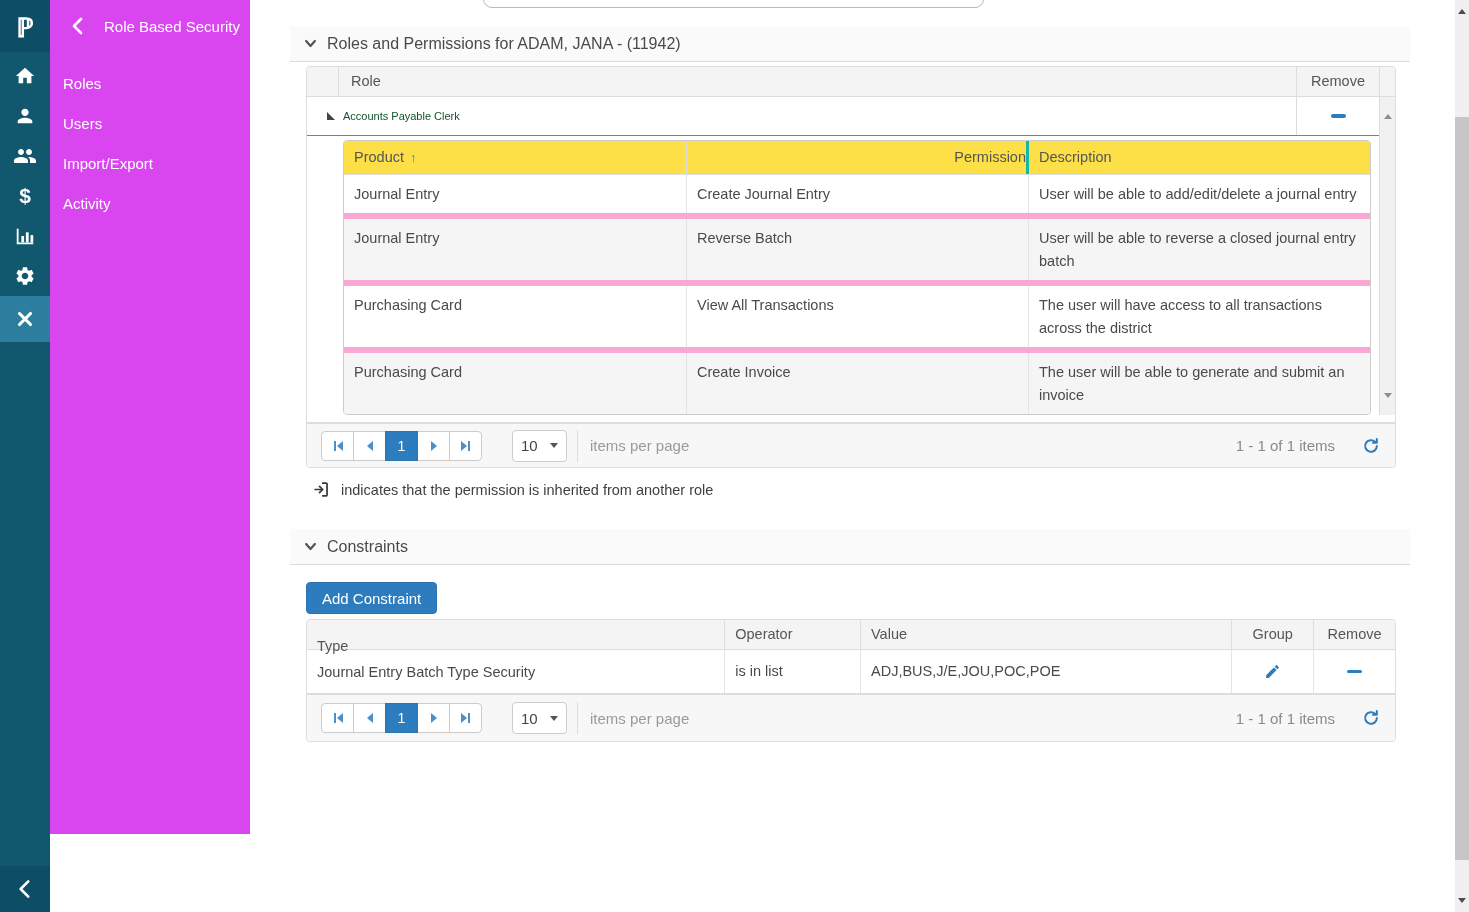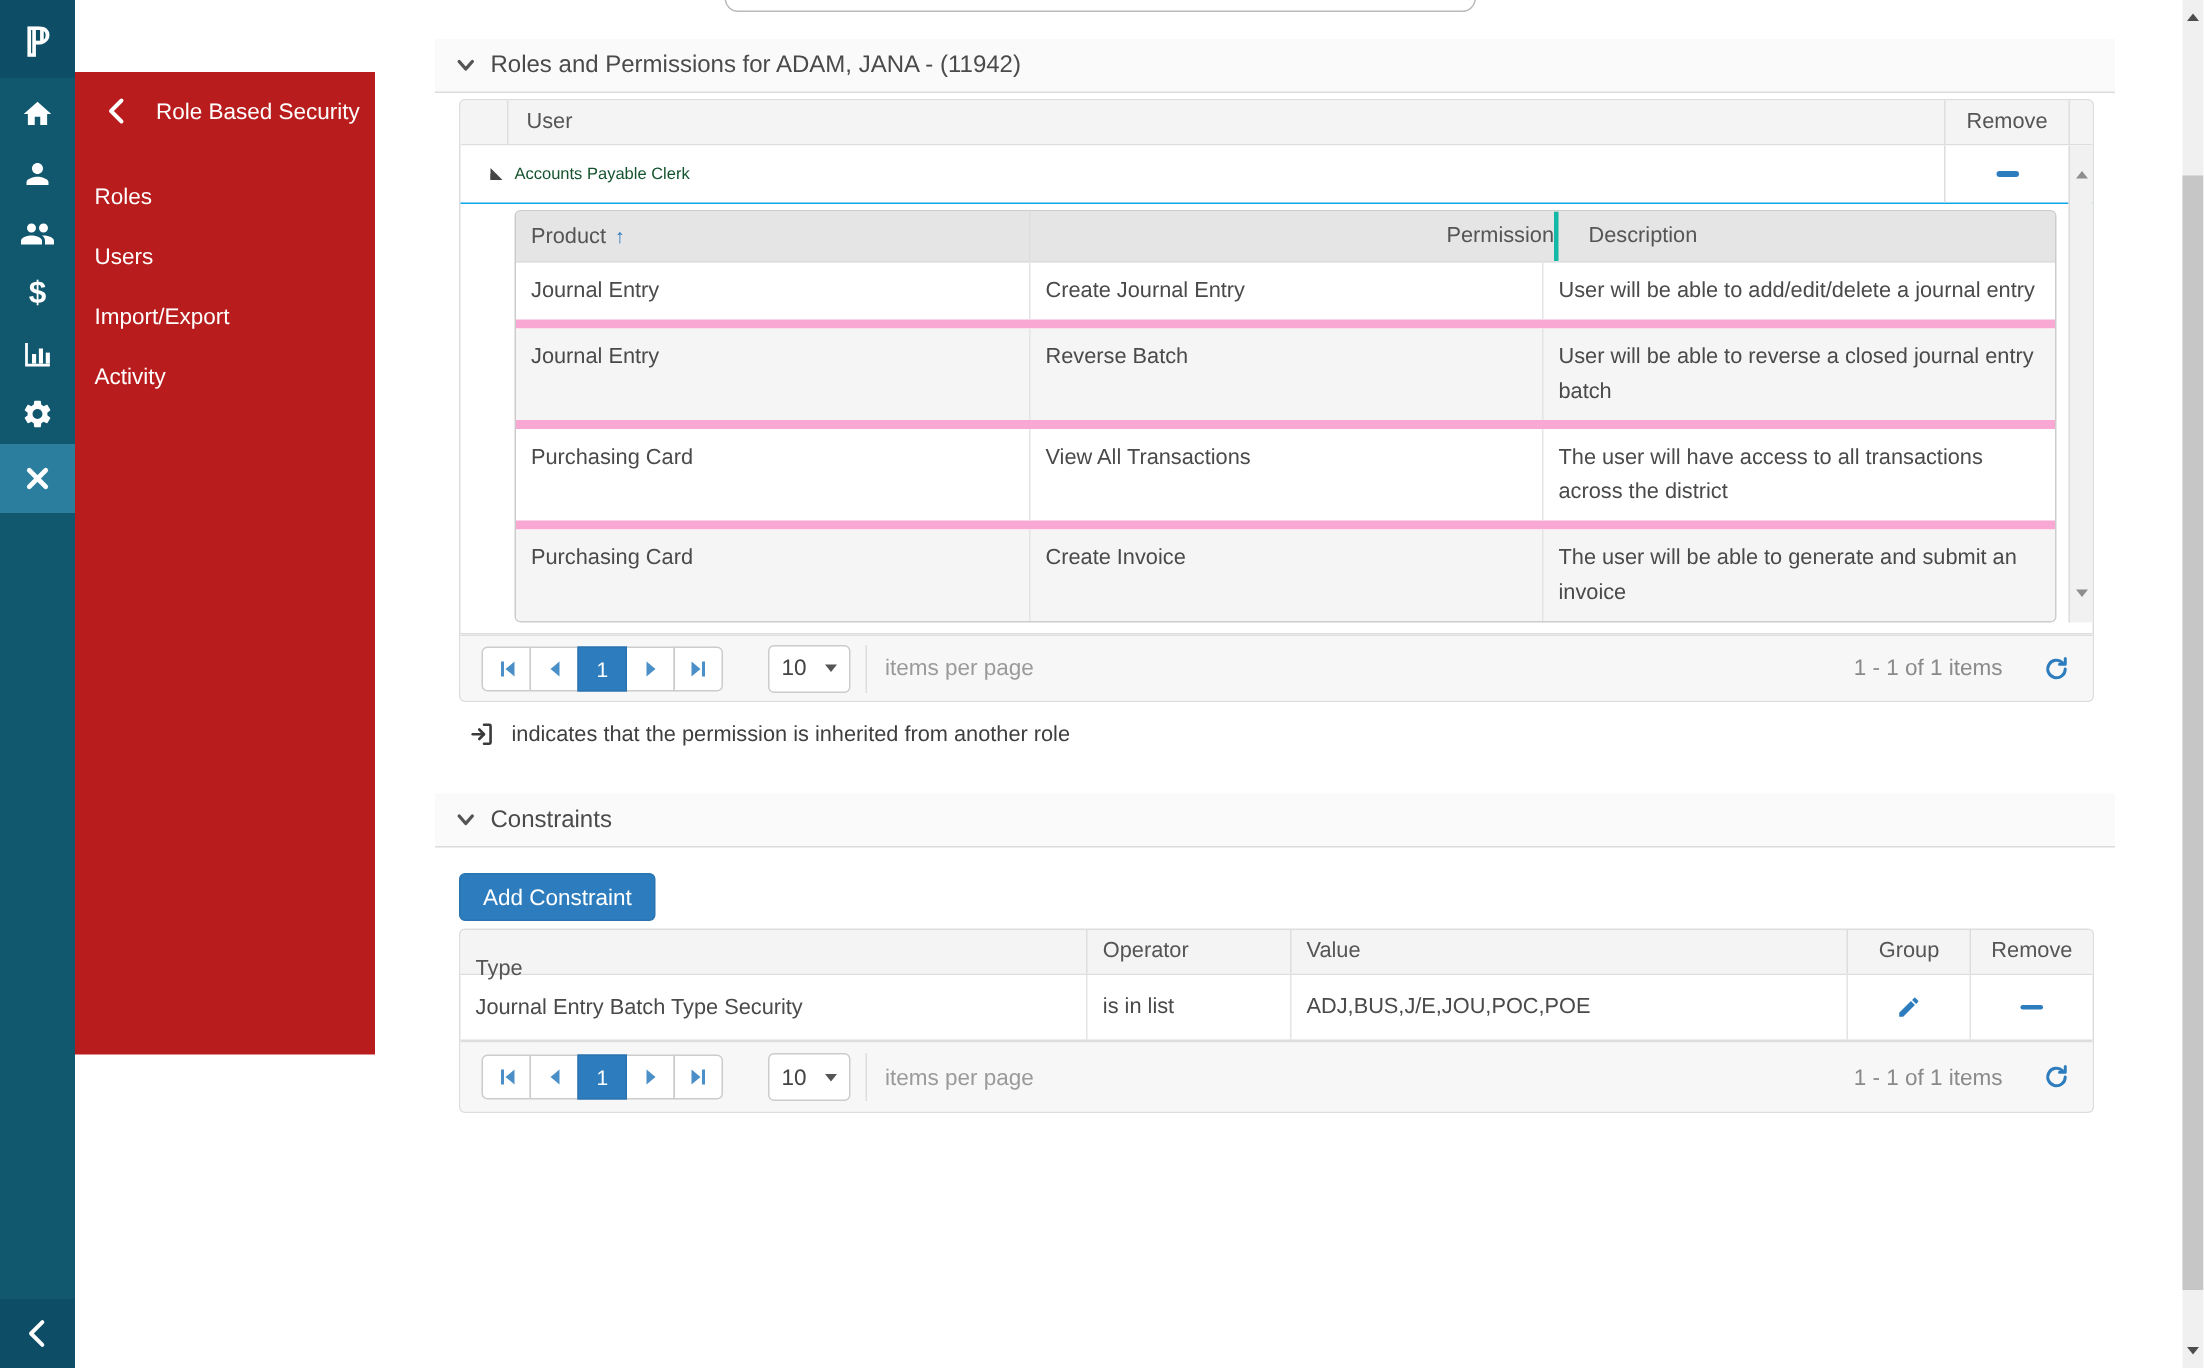--- a/index.html
+++ b/index.html
@@ -15,21 +15,21 @@
   .rail { position:absolute; left:0; top:0; width:50px; height:912px; background:#11586f; z-index:5; }
   .rail-logo { height:52px; background:#0d4e66; display:flex; align-items:center; justify-content:center;
                color:#fff; font-size:27px; font-weight:bold; }
   .rail-nav { position:absolute; top:56px; left:0; width:50px; display:flex; flex-direction:column; }
   .rail-item { height:40px; display:flex; align-items:center; justify-content:center; cursor:pointer; }
   .rail-item.selected { background:#2b7e9d; height:46px; }
   .rail-dollar { color:#fff; font-size:21px; font-weight:bold; }
   .rail-collapse { position:absolute; bottom:0; left:0; width:50px; height:46px; background:#0d4e66;
                    display:flex; align-items:center; justify-content:center; cursor:pointer; }
   
-  .panel { position:absolute; left:50px; top:0; width:200px; height:655px; background:#b91c1c; color:#fff; z-index:4;margin-top:48px; }
+  .panel { position:absolute; left:50px; top:0; width:200px; height:834px; background:#d946ef; color:#fff; z-index:4; }
   .panel-header { height:52px; display:flex; align-items:center; padding-left:16px; gap:14px; }
   .panel-title { font-size:15px; }
   .panel-items { padding-top:12px; }
   .panel-item { height:40px; line-height:40px; padding-left:13px; font-size:15px; cursor:pointer; }
   
   .main { position:absolute; left:250px; top:0; right:14px; bottom:0; background:#fff; }
   .top-input { position:absolute; left:233px; top:-6px; width:501px; height:14px; background:#fff;
                border:1px solid #b9b9b9; border-radius:0 0 9px 9px; }
   .content { position:absolute; left:40px; top:26px; width:1120px; }
   .section-header { height:36px; background:#fafafa; border-bottom:1px solid #dcdcdc;
@@ -57,22 +57,22 @@
   .rg-row-exp { width:32px; display:flex; justify-content:flex-end; padding-right:4px; }
   .expander { width:0; height:0; border:4.5px solid transparent; border-bottom-color:#444; border-left-color:#444; cursor:pointer; }
   .rg-row-name { flex:1; padding-left:4px; }
   .rg-row-remove { width:83px; height:100%; border-left:1px solid #ddd; display:flex; align-items:center; justify-content:center; }
   .rg-row-spacer { width:16px; height:100%; }
   .minus-btn { width:15px; height:3.5px; background:#2d7dbe; border-radius:2px; cursor:pointer; }
   .rg-detail { border-bottom:1px solid #ddd; padding:4px 24px 7px 36px; }
   .rg-filler { flex:1; }
   
   .ig { border:1px solid #ccc; border-radius:4px; overflow:hidden; background:#fff; }
-  .ig-header { display:flex; background:#e5e5e5; border-bottom:1px solid #ddd; height:34px;
-               color:#555; font-size:14.5px; line-height:33px;gap:10px; }
+  .ig-header { display:flex; background:#fde047; border-bottom:1px solid #ddd; height:34px;
+               color:#555; font-size:14.5px; line-height:33px; }
   .ig-h1 { width:343px; padding-left:10px; border-right:1px solid #ddd; cursor:pointer; }
   .ig-h2 { width:342px; padding-left:10px; border-right:3px solid #14b8a6; cursor:pointer;text-align:right; }
   .ig-h3 { flex:1; padding-left:10px; cursor:pointer; }
   .sort-asc { color:#2d7dbe; margin-left:6px; font-size:13px; }
   .ig-row { display:flex; font-size:14.5px; color:#4a4a4a; border-bottom:6px solid #f9a8d4; }
   .ig-row:last-child { border-bottom:none; }
   .ig-row.alt { background:#f5f5f5; }
   .ig-c1 { width:343px; padding:8px 10px; border-right:1px solid #e4e4e4; line-height:1.55; }
   .ig-c2 { width:342px; padding:8px 10px; border-right:1px solid #e4e4e4; line-height:1.55; }
   .ig-c3 { flex:1; padding:8px 10px; line-height:1.55; }
@@ -229,21 +229,21 @@
             <path d="M5 8l7 8 7-8"></path>
           </svg>
       </span>
       <span>Roles and Permissions for ADAM, JANA - (11942)</span>
     </div>
 
 
     <div class="grid-box">
       <div class="rg-header">
         <div class="rg-exp-col"></div>
-        <div class="rg-role-col">User</div>
+        <div class="rg-role-col">Role</div>
         <div class="rg-remove-col">Remove</div>
         <div class="rg-spacer-col"></div>
       </div>
 
       <div class="rg-row">
         <div class="rg-row-exp">
           <span class="expander"></span>
         </div>
         <div class="rg-row-name">Accounts Payable Clerk</div>
         <div class="rg-row-remove">

